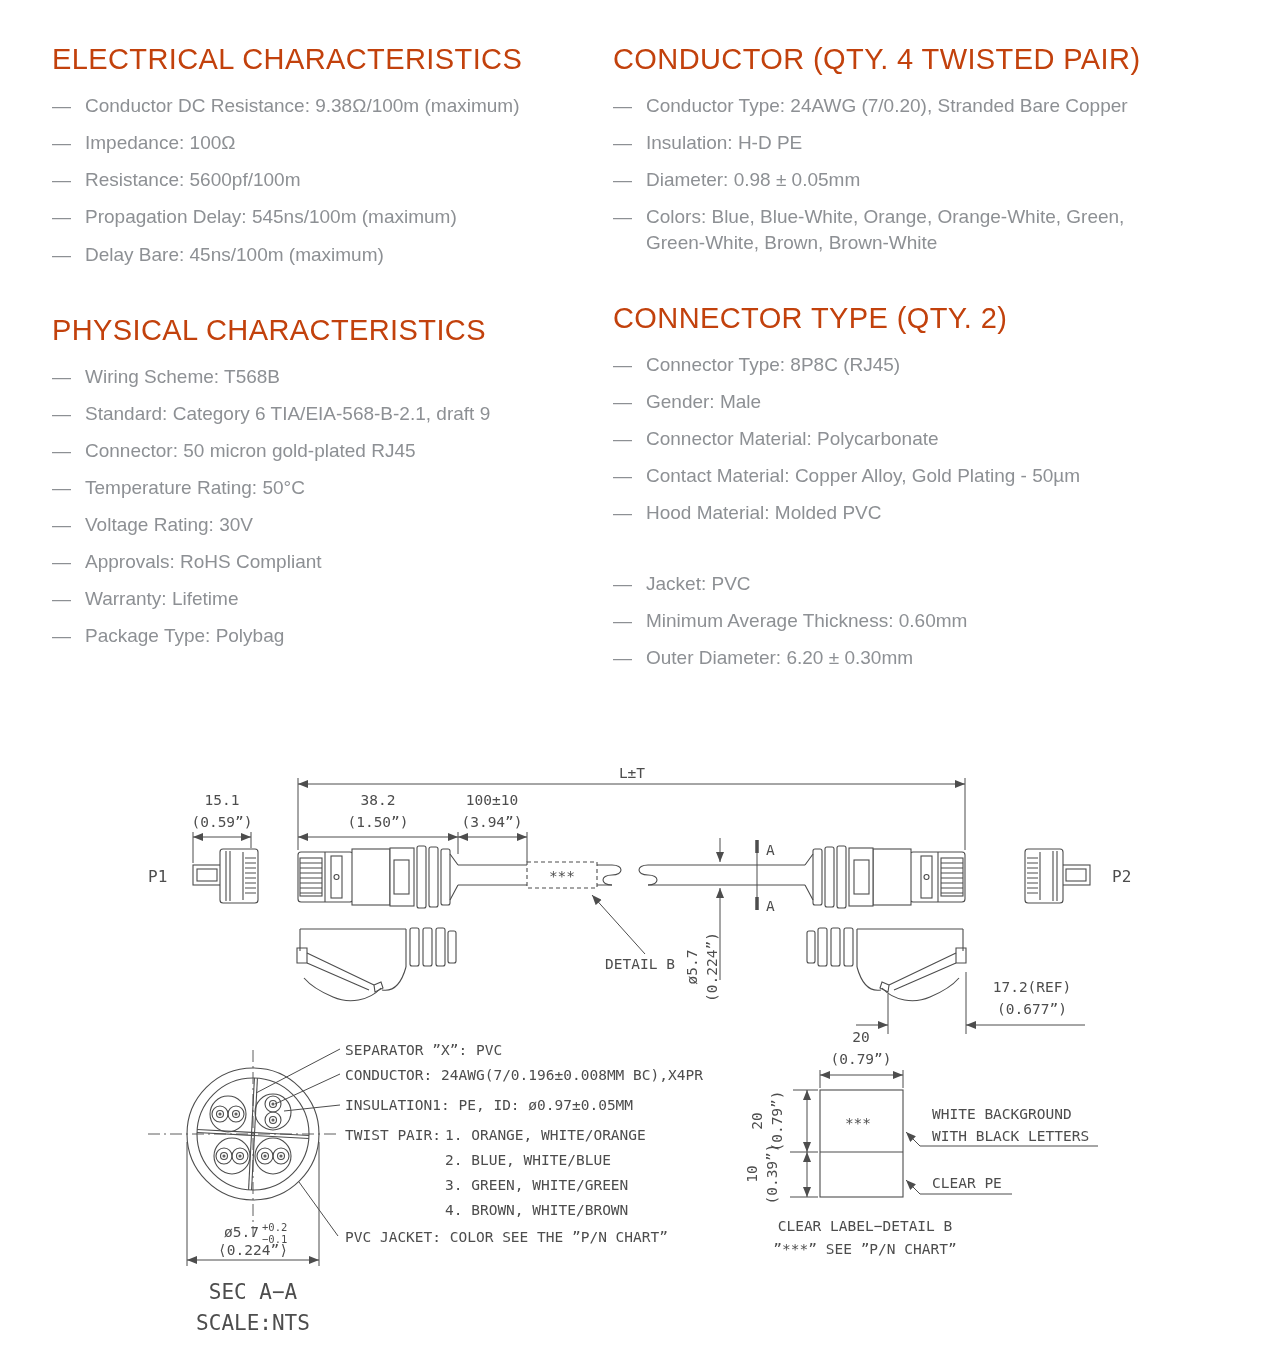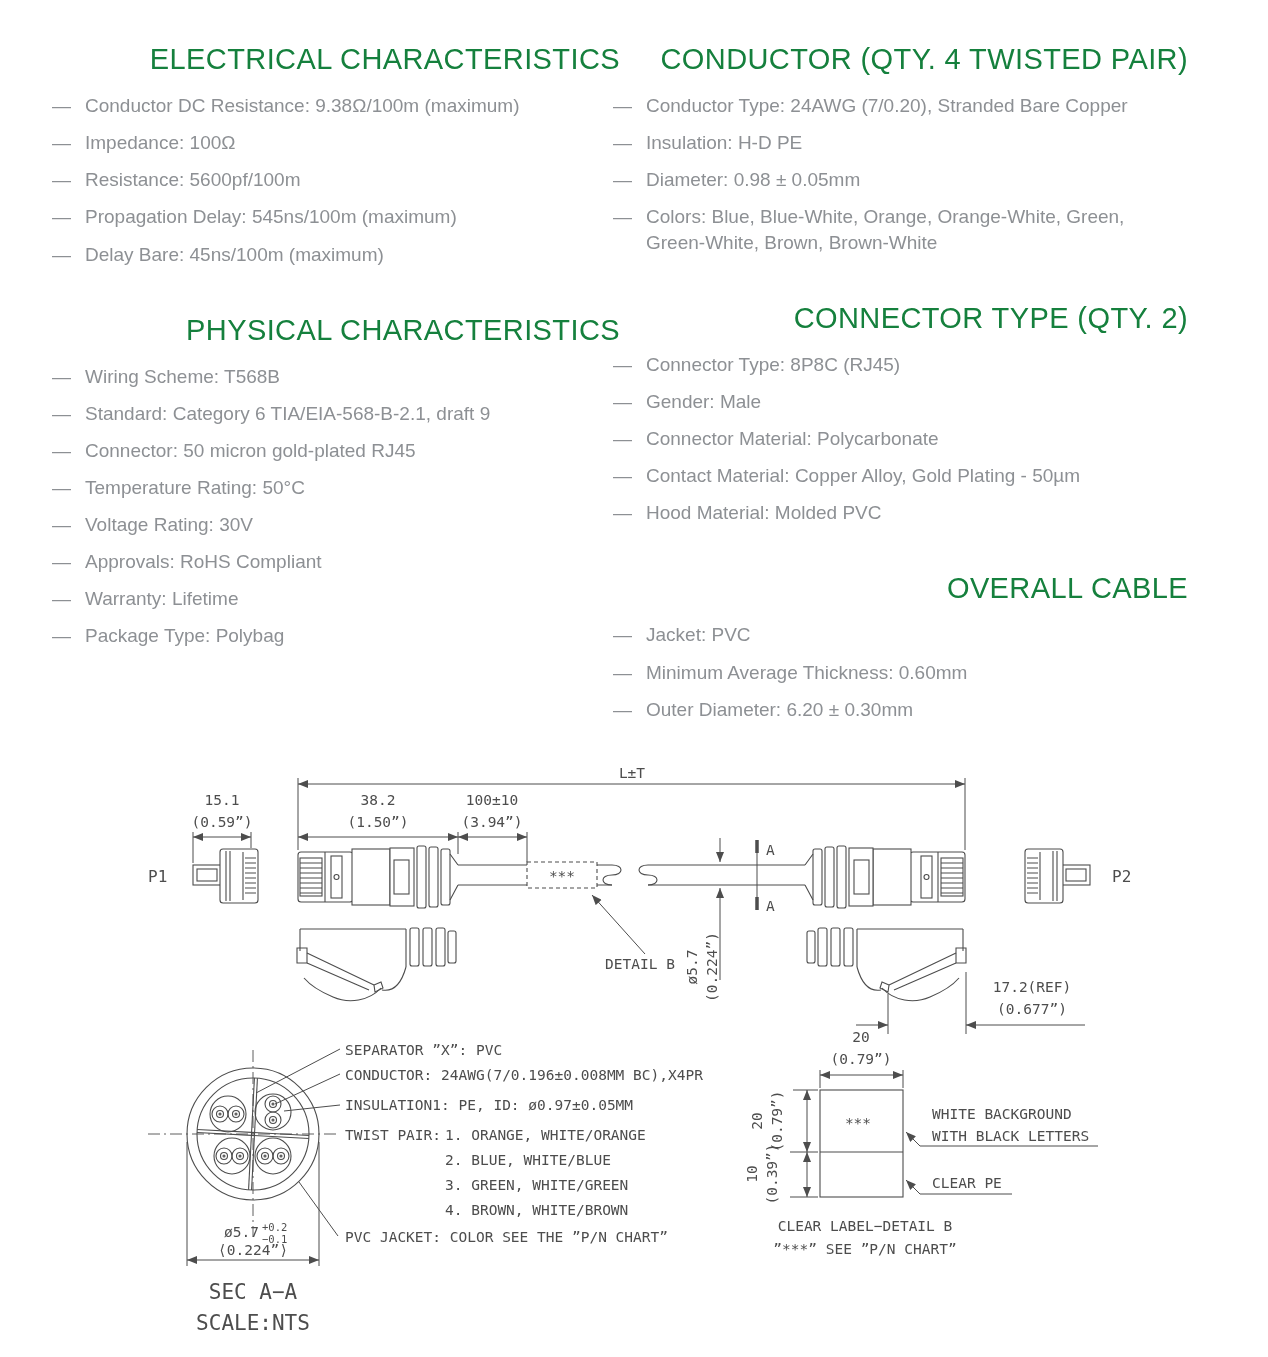--- a/index.html
+++ b/index.html
@@ -1,21 +1,21 @@
 <!DOCTYPE html>
 <html><head>
 <meta charset="utf-8">
 <style>
   html,body{margin:0;padding:0;background:#ffffff;}
   body{width:1268px;height:1357px;position:relative;font-family:"Liberation Sans",sans-serif;overflow:hidden;}
   .col{position:absolute;top:42px;}
   .col-left{left:52px;width:568px;}
   .col-right{left:613px;width:575px;}
   section.spec + section.spec{margin-top:46px;}
-  h2{font-size:29px;font-weight:400;letter-spacing:.4px;color:#15803d;margin:0 0 17px 0;line-height:1.18;text-align:right;}
+  h2{font-size:29px;font-weight:400;letter-spacing:.4px;color:#c2410c;margin:0 0 17px 0;line-height:1.18;}
   ul.speclist{list-style:none;margin:0;padding:0;}
   ul.speclist li{display:flex;gap:14px;font-size:19px;line-height:1.32;color:#8d9094;margin-bottom:12px;}
   ul.speclist .dash{flex:0 0 19px;}
   svg text{font-family:"DejaVu Sans Mono","DejaVu Sans",monospace;fill:#4d4d4d;}
   .dt{font-size:14.5px;}
   .dtm{font-size:14.5px;text-anchor:middle;}
   .dts{font-size:10.5px;}
   .dtl{font-size:21px;text-anchor:middle;}
   .pn{font-size:16px;}
   #drawing{position:absolute;left:0;top:742px;}
@@ -135,21 +135,20 @@
           <span class="dash">—</span>
           <span>Contact Material: Copper Alloy, Gold Plating - 50µm</span>
         </li>
       <li>
           <span class="dash">—</span>
           <span>Hood Material: Molded PVC</span>
         </li>
     </ul>
   </section>
   <section class="spec">
-    <h2>OVERALL CABLE</h2>
     <ul class="speclist">
       <li>
           <span class="dash">—</span>
           <span>Jacket: PVC</span>
         </li>
       <li>
           <span class="dash">—</span>
           <span>Minimum Average Thickness: 0.60mm</span>
         </li>
       <li>

